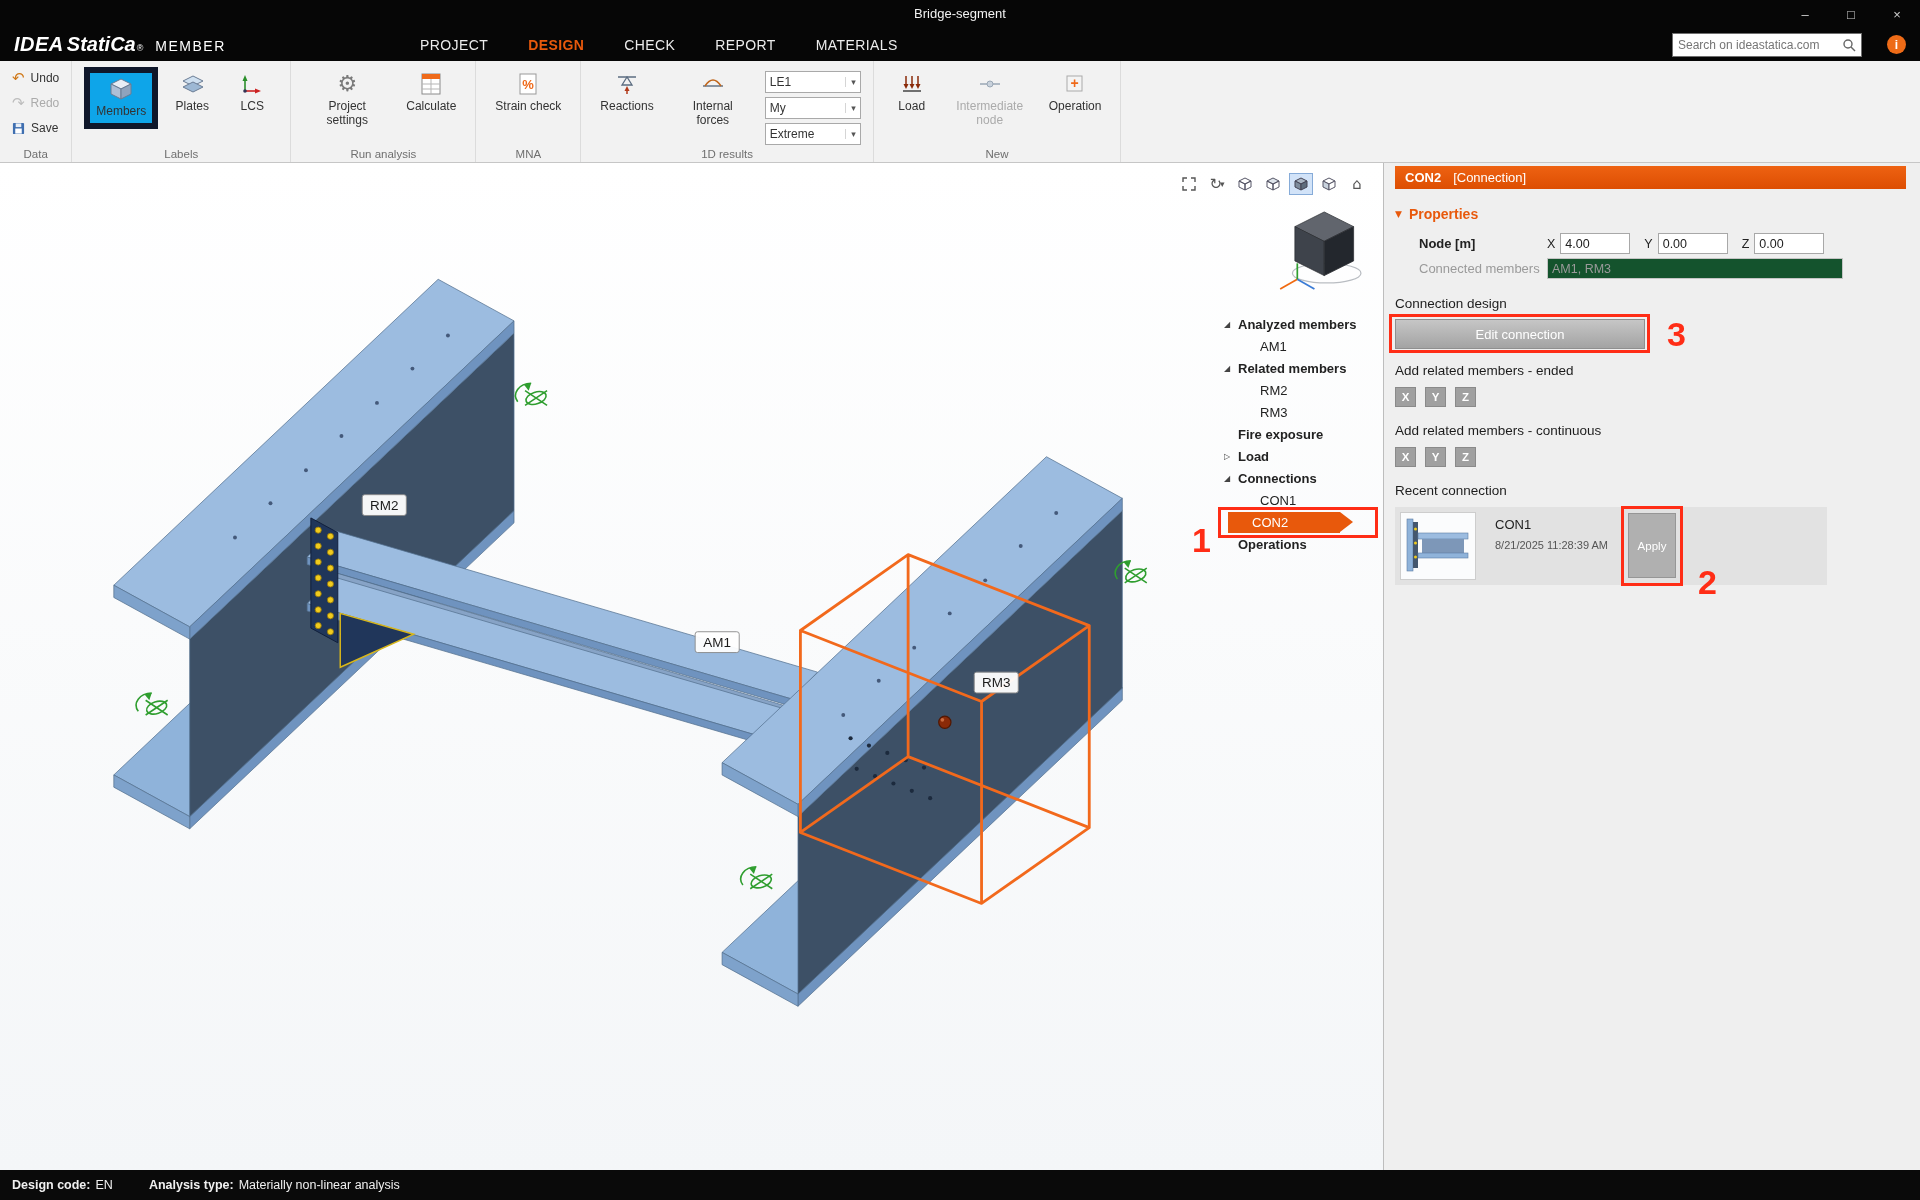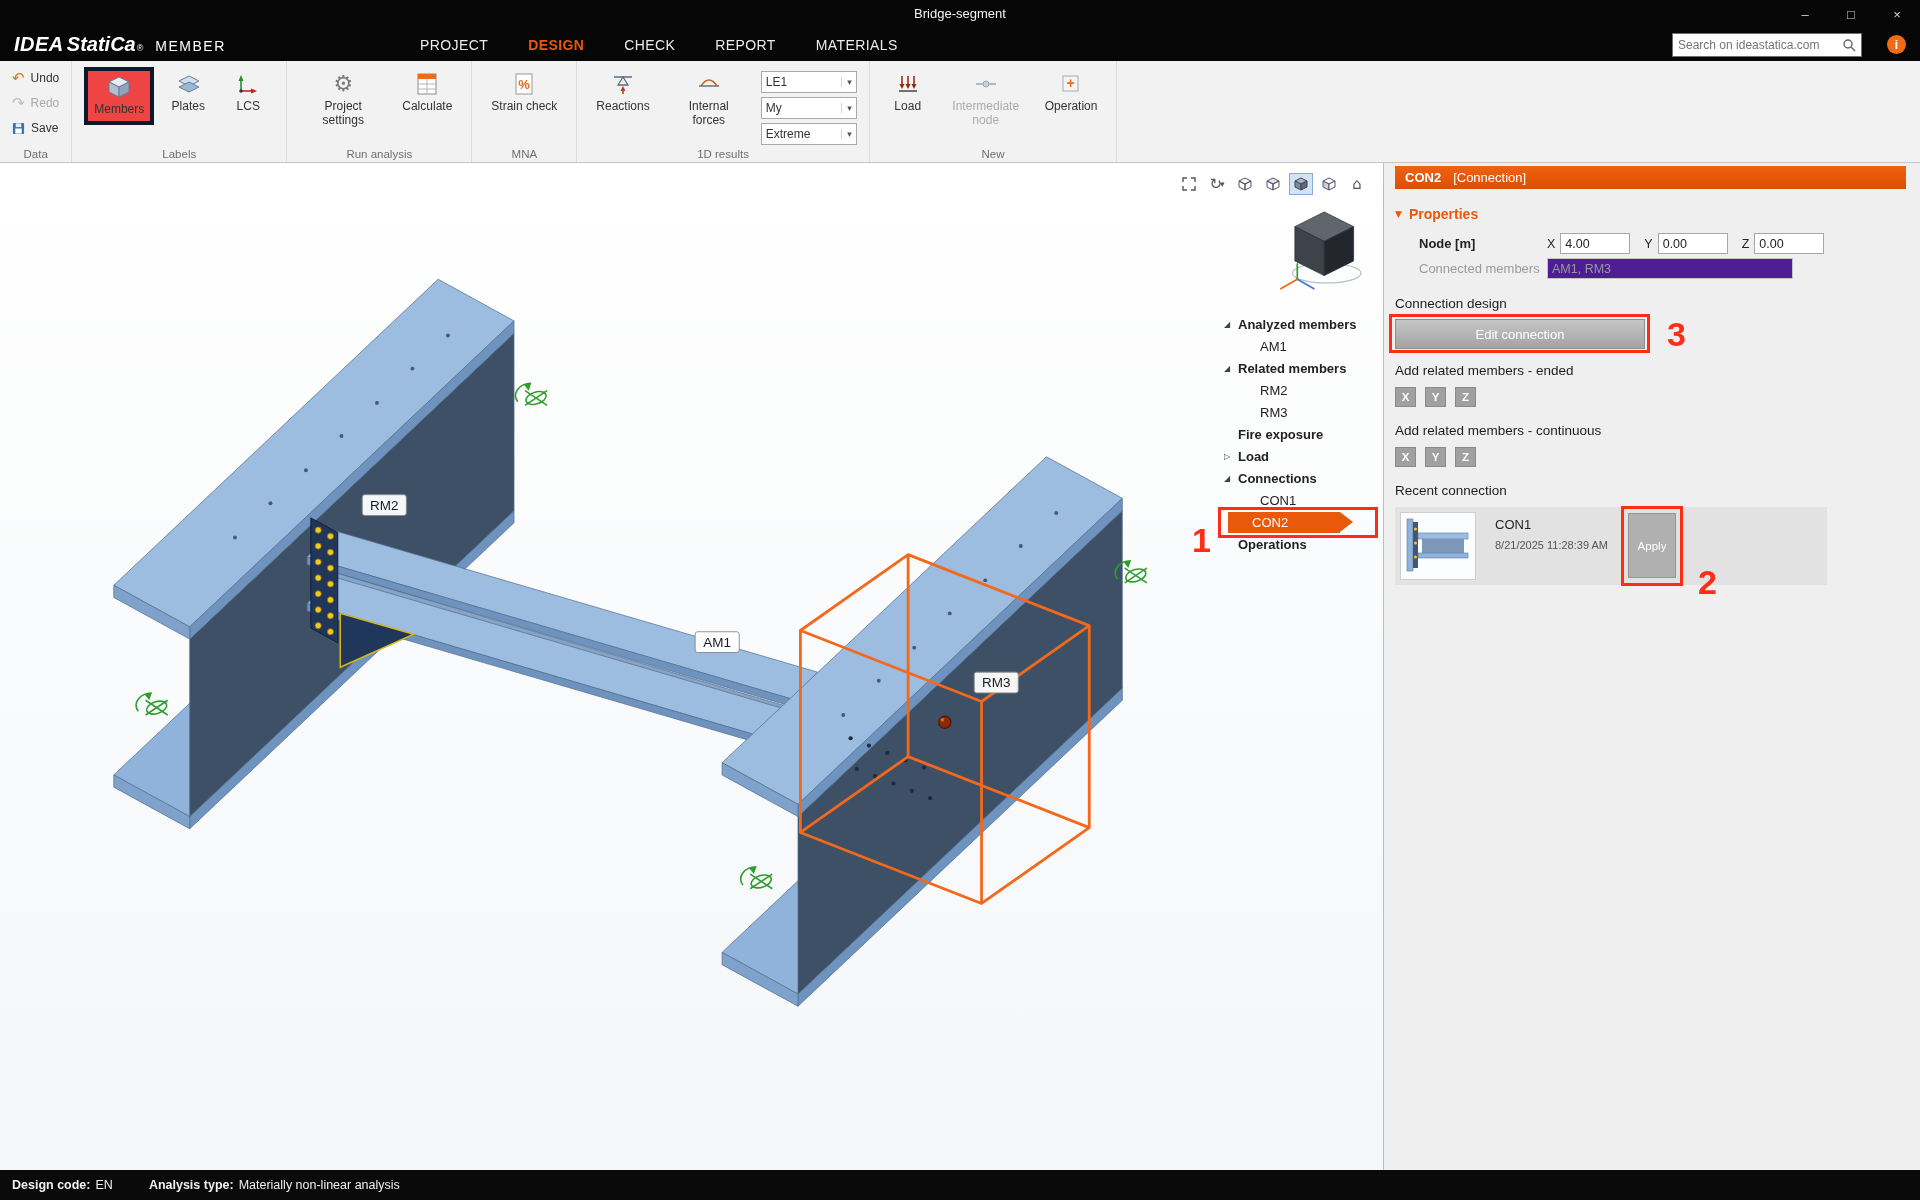--- a/index.html
+++ b/index.html
@@ -28,21 +28,21 @@
 
   
   .ribbon { height:102px; background:#f2f2f2; border-bottom:1px solid #c6c6c6; display:flex; }
   .rgroup { position:relative; padding:6px 12px 18px 12px; border-right:1px solid #dcdcdc; display:flex; gap:8px; align-items:flex-start; }
   .rgroup-label { position:absolute; bottom:2px; left:0; right:0; text-align:center; font-size:11.5px; color:#6f6f6f; }
   .small-col { display:flex; flex-direction:column; gap:3px; }
   .small-item { display:flex; align-items:center; gap:6px; font-size:12px; color:#333; height:22px; cursor:default; }
   .small-item.disabled { color:#ababab; }
   .icon-glyph { font-size:15px; line-height:1; }
   .big-btn { min-width:52px; max-width:88px; display:flex; flex-direction:column; align-items:center; gap:4px; font-size:12px; color:#333; text-align:center; padding:4px 6px; line-height:1.15; border:1px solid transparent; cursor:default; }
-  .big-btn.selected { background:#ef4444; border:4px solid #0f172a; }
+  .big-btn.selected { background:#0ea5e9; border:6px solid #0f172a; }
   .big-btn.disabled { color:#ababab; }
   .dd-col { display:flex; flex-direction:column; gap:4px; padding-top:4px; }
   .dd { width:96px; height:22px; background:#fff; border:1px solid #a9a9a9; display:flex; align-items:center; font-size:12px; color:#333; padding:0 4px; cursor:default; }
   .dd .caret { margin-left:auto; color:#555; font-size:9px; border-left:1px solid #d5d5d5; padding-left:5px; }
 
   
   .main { display:flex; height:1007px; }
   .viewport { width:1384px; position:relative; background:linear-gradient(180deg,#ffffff,#f4f6f8); border-right:1px solid #bdbdbd; flex:none; }
   .scene { position:absolute; inset:0; }
   .vp-toolbar { position:absolute; top:10px; right:14px; display:flex; gap:4px; align-items:center; }
@@ -70,21 +70,21 @@
   .ph-type { margin-left:12px; font-weight:400;text-align:center; }
   .sec-props { margin-top:16px; display:flex; align-items:center; gap:7px; height:18px; }
   .sec-props .tri { color:var(--accent,#e8590c); font-size:9px; }
   .sec-props .lbl { color:var(--accent,#e8590c); font-weight:700; font-size:14px; }
   .prop-row { display:flex; align-items:center; height:25px; padding-left:24px; }
   .prop-row .plabel { width:128px; font-size:13px; font-weight:700; color:#222; flex:none; }
   .prop-row .plabel.gray { font-weight:400; color:#9a9a9a; }
   .axis-lbl { font-size:12.5px; color:#222; margin:0 5px 0 0; }
   .axis-gap { margin-left:14px; }
   .tin { width:70px; height:21px; border:1px solid #a8a8a8; background:#fff; font-size:12.5px; color:#222; padding:0 4px; outline:none; }
-  .tin.wide { width:246px; background:#4c1d95; color:#9a9a9a; border-color:#c5c5c5; }
+  .tin.wide { width:296px; background:#14532d; color:#9a9a9a; border-color:#c5c5c5; }
   .checkbox { width:15px; height:15px; background:#e4e4e4; border:1px solid #9a9a9a; }
   .sec-title { margin-top:15px; font-size:13.5px; color:#1d1d1d; }
   .btn-wrap { position:relative; width:250px; height:30px; margin-top:8px; }
   .edit-btn { width:100%; height:100%; background:linear-gradient(180deg,#c6c6c6,#a3a3a3); border:1px solid #8f8f8f; color:#fff; font-size:13px; display:flex; align-items:center; justify-content:center; cursor:default; }
   .axis-row { display:flex; gap:9px; margin-top:9px; }
   .axis-btn { width:21px; height:20px; background:#a0a0a0; border:1px solid #8a8a8a; color:#fff; font-size:11.5px; font-weight:700; display:flex; align-items:center; justify-content:center; cursor:default; }
   .recent { position:relative; width:432px; height:78px; background:#e2e2e2; margin-top:9px; }
   .thumb { position:absolute; left:5px; top:5px; width:76px; height:68px; background:#fbfcfd; border:1px solid #cdcdcd; }
   .rc-name { position:absolute; left:100px; top:10px; font-size:13px; color:#222; }
   .rc-date { position:absolute; left:100px; top:32px; font-size:11px; color:#555; }

